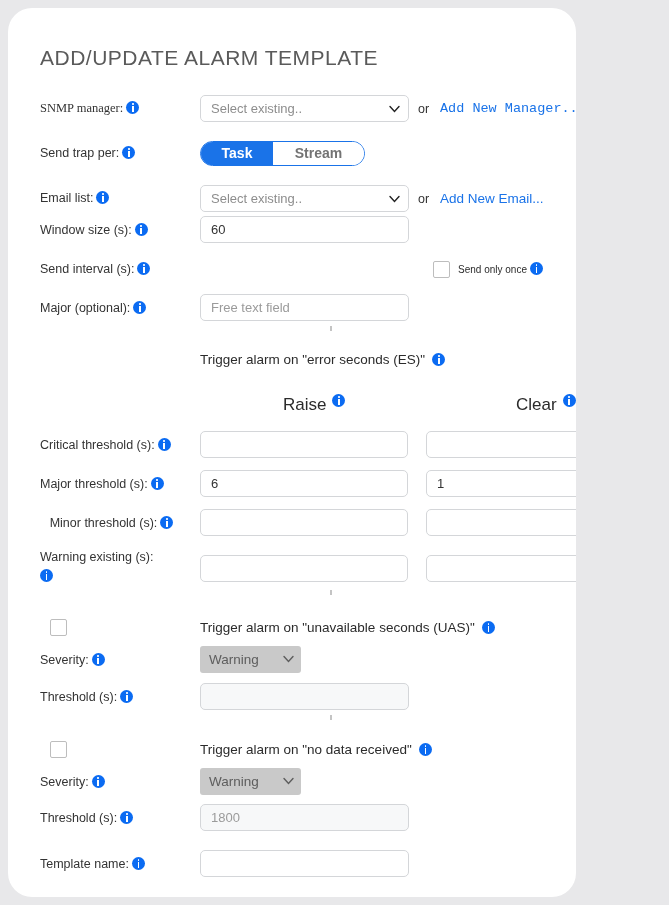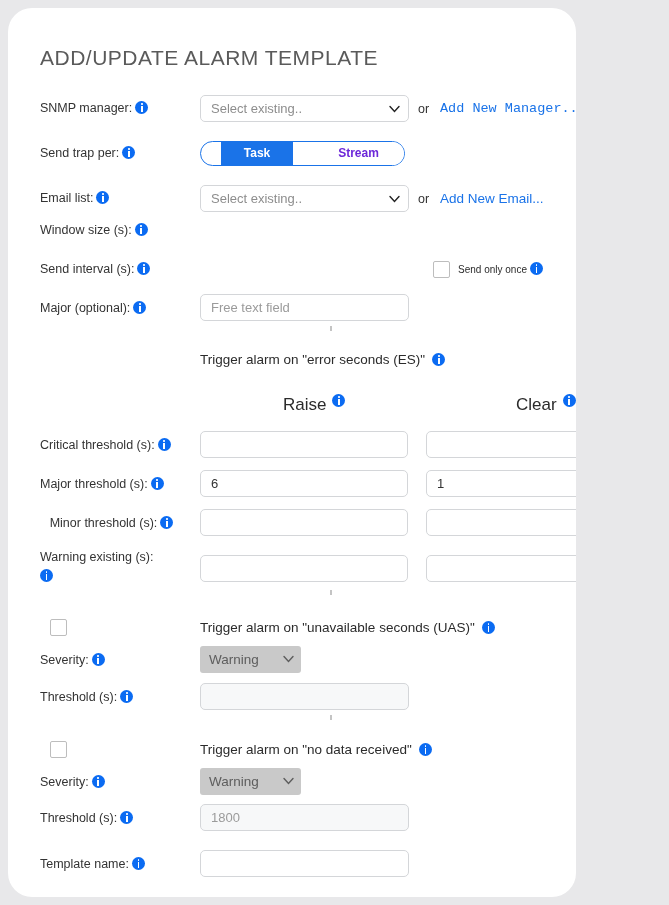--- a/index.html
+++ b/index.html
@@ -142,30 +142,29 @@
   .toggle {
     position: absolute;
     display: flex;
     border: 1px solid #1a73e8;
     border-radius: 14px;
     overflow: hidden;
     height: 25px;
     cursor: pointer;
   }
   .toggle .opt {
-    font-size: 12px;
+    font-size: 14px;
     font-weight: bold;
     line-height: 23px;
     text-align: center;
     cursor: pointer;
     user-select: none;
-    margin-left: 20px;
   }
   .toggle .opt.on  { background: #1a73e8; color: #ffffff; width: 72px; }
-  .toggle .opt.off { background: #ffffff; color: #6d28d9; width: 91px; }
+  .toggle .opt.off { background: #ffffff; color: #737373; width: 91px; }
 
   
   .cbx {
     position: absolute;
     width: 17px; height: 17px;
     border: 1px solid #bdbdbd;
     border-radius: 2px;
     background: #ffffff;
     cursor: pointer;
   }
@@ -198,21 +197,21 @@
     background: #c4c4c4;
   }
 </style>
 </head>
 <body>
 
 <div class="card">
 
   <div class="page-title">ADD/UPDATE ALARM TEMPLATE</div>
 
-  <div class="lbl" style="top:93px;">
+  <div class="lbl" style="top:93px;font-family:Liberation Serif, serif;">
     <span>SNMP manager:</span><span class="info"></span>
   </div>
   <div class="sel" style="left:192px; top:87px;">
     <span>Select existing..</span>
     <span class="chev">
       <svg width="11" height="9" viewBox="0 0 11 9">
           <path d="M1 1.5 L5.5 6.5 L10 1.5" stroke="#222" stroke-width="1.4" fill="none" stroke-linecap="round"></path>
         </svg>
     </span>
   </div>
@@ -237,20 +236,21 @@
           <path d="M1 1.5 L5.5 6.5 L10 1.5" stroke="#222" stroke-width="1.4" fill="none" stroke-linecap="round"></path>
         </svg>
     </span>
   </div>
   <div class="or" style="left:410px; top:184px;">or</div>
   <a class="link" style="left:432px; top:183px;">Add New Email...</a>
 
   <div class="lbl" style="top:215px;">
     <span>Window size (s):</span><span class="info"></span>
   </div>
+  <input class="field wide" style="left: 192px; top: 208px;" value="60">
 
   <div class="lbl" style="top:254px;">
     <span>Send interval (s):</span><span class="info"></span>
   </div>
   <div class="cbx" style="left:425px; top:253px;"></div>
   <div class="cbx-lbl" style="left:450px; top:254px;">
     <span>Send only once</span><span class="info"></span>
   </div>
 
   <div class="lbl" style="top:293px;">

